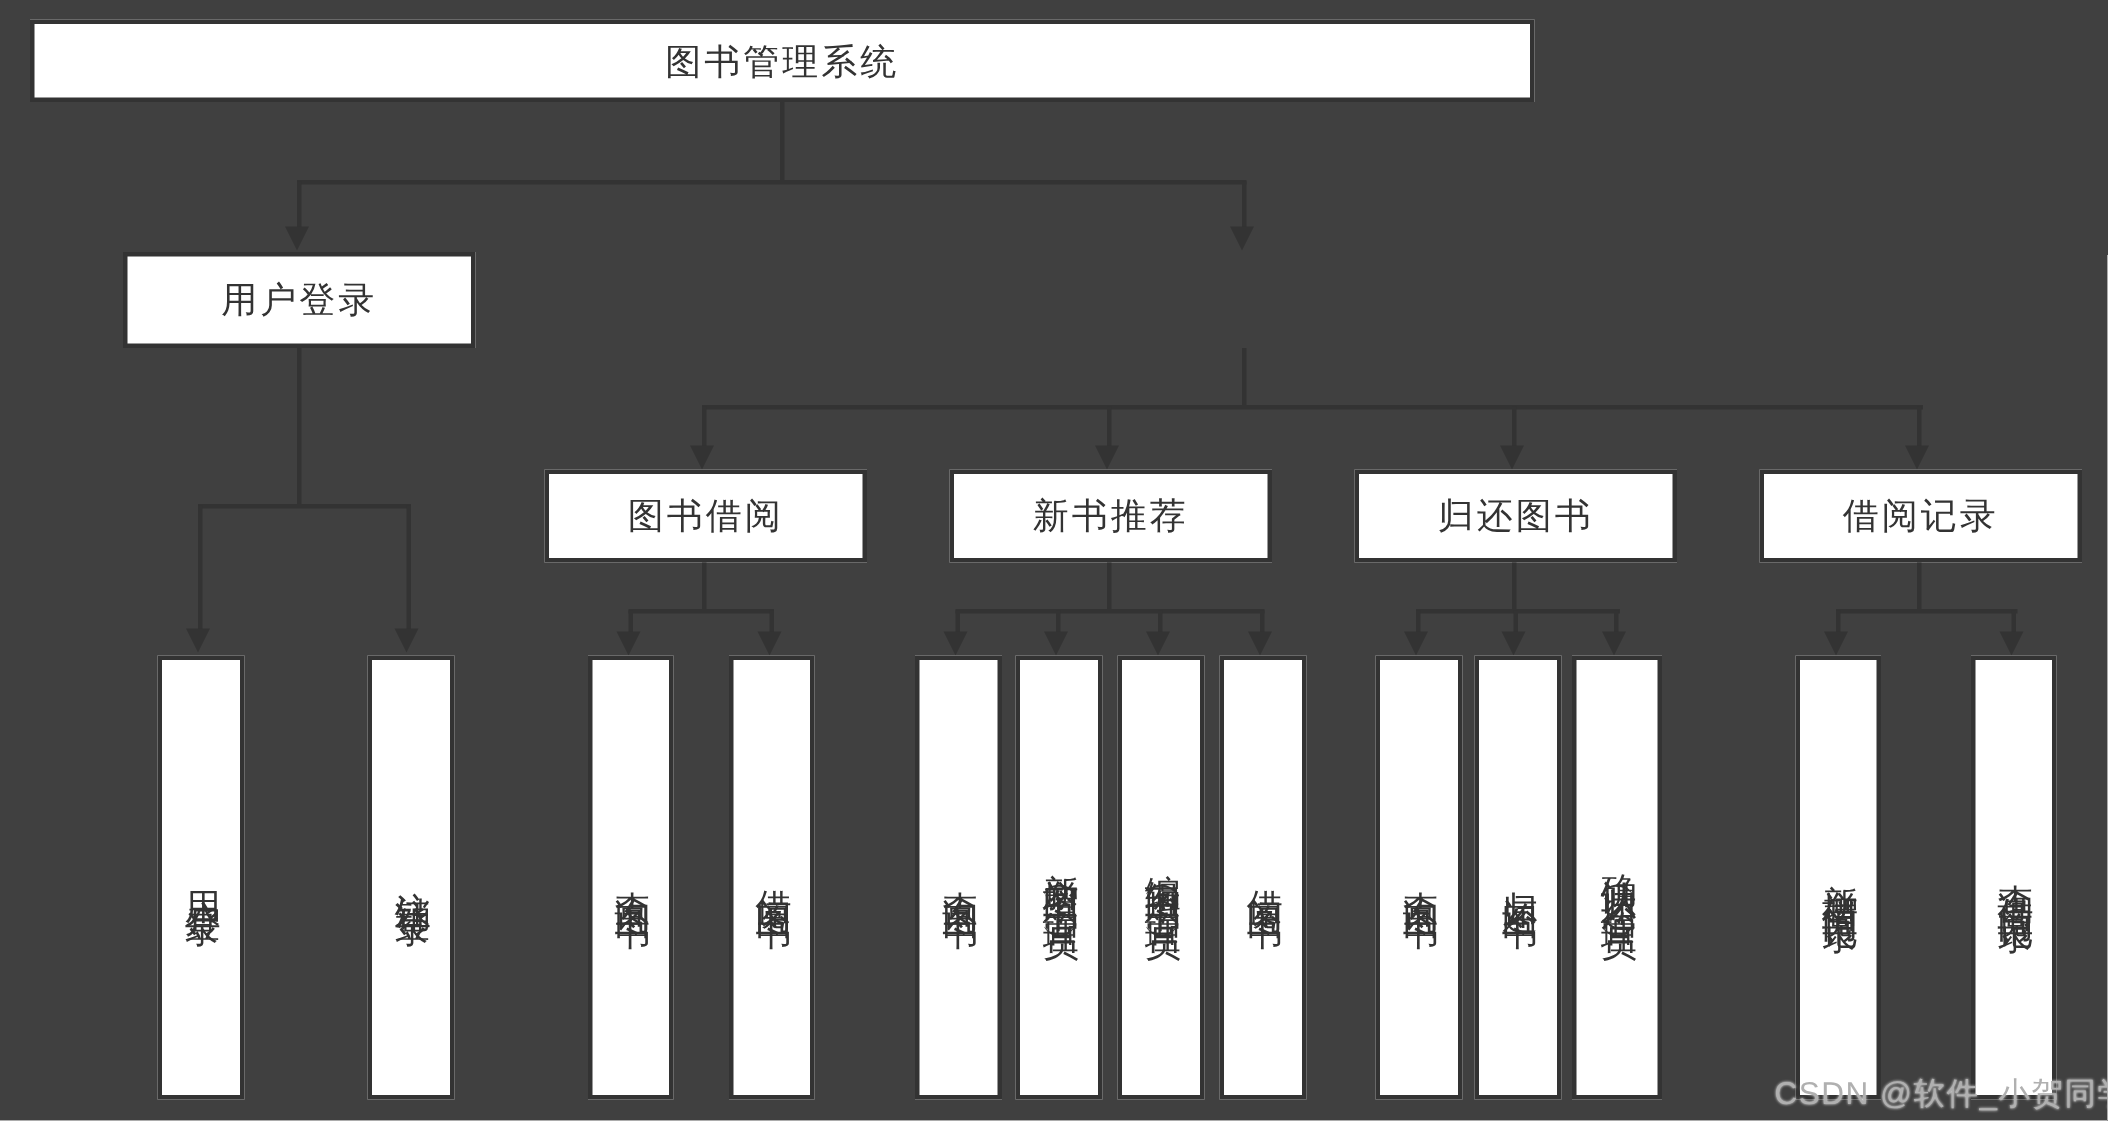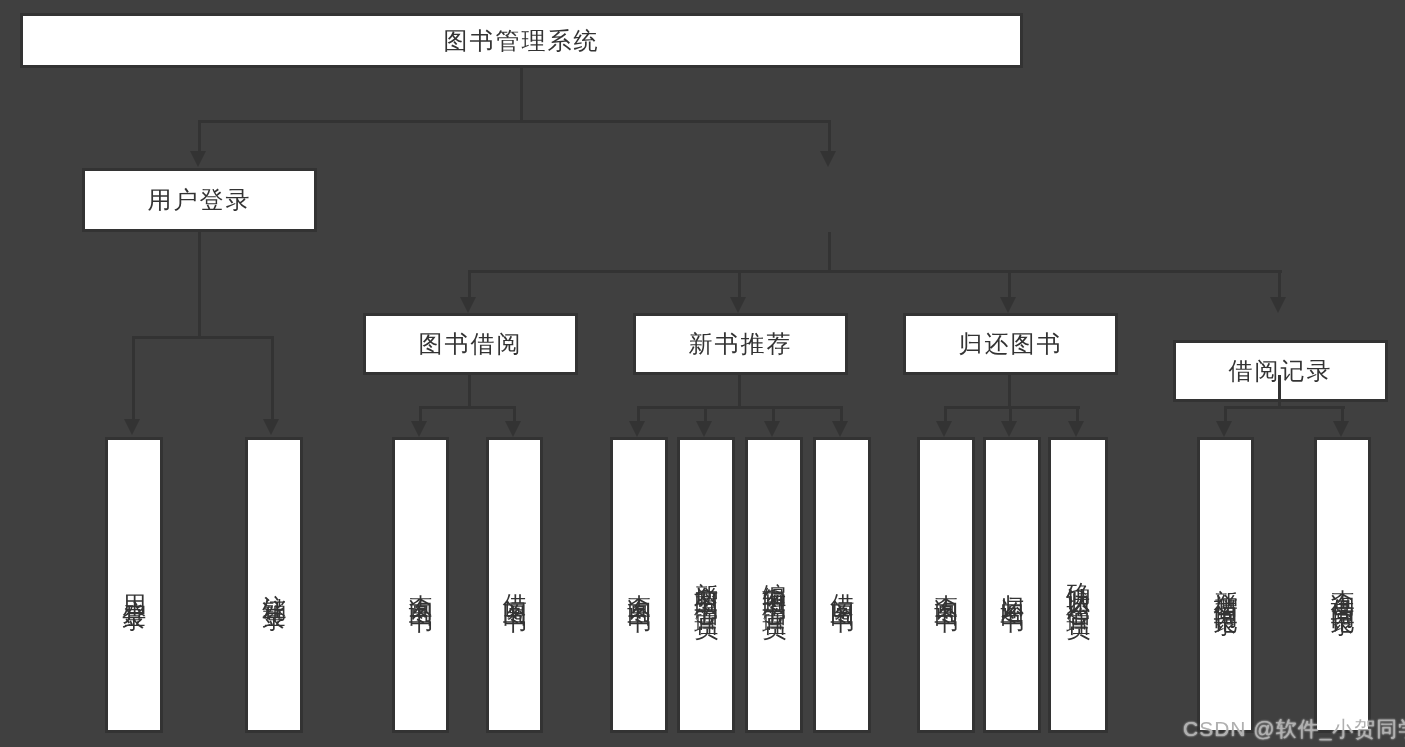--- a/index.html
+++ b/index.html
@@ -61,21 +61,21 @@
   <div class="vl" style="left:738px;top:271px;height:27px;"></div>
   <div class="arr" style="left:730px;top:297px;"></div>
   <div class="vl" style="left:1008px;top:271px;height:27px;"></div>
   <div class="arr" style="left:1000px;top:297px;"></div>
   <div class="vl" style="left:1278px;top:271px;height:27px;"></div>
   <div class="arr" style="left:1270px;top:297px;"></div>
 
   <div class="node" style="left:363px;top:313px;width:215px;height:62px;">图书借阅</div>
   <div class="node" style="left:633px;top:313px;width:215px;height:62px;">新书推荐</div>
   <div class="node" style="left:903px;top:313px;width:215px;height:62px;">归还图书</div>
-  <div class="node" style="left:1173px;top:313px;width:215px;height:62px;margin-top:27px;">借阅记录</div>
+  <div class="node" style="left:1173px;top:313px;width:215px;height:62px;">借阅记录</div>
 
   <div class="vl" style="left:468px;top:375px;height:31px;"></div>
   <div class="hl" style="left:419px;top:406px;width:97px;"></div>
   <div class="vl" style="left:419px;top:407px;height:15px;"></div>
   <div class="arr" style="left:411px;top:421px;"></div>
   <div class="vl" style="left:513px;top:407px;height:15px;"></div>
   <div class="arr" style="left:505px;top:421px;"></div>
 
   <div class="vl" style="left:738px;top:375px;height:31px;"></div>
   <div class="hl" style="left:637px;top:406px;width:206px;"></div>

